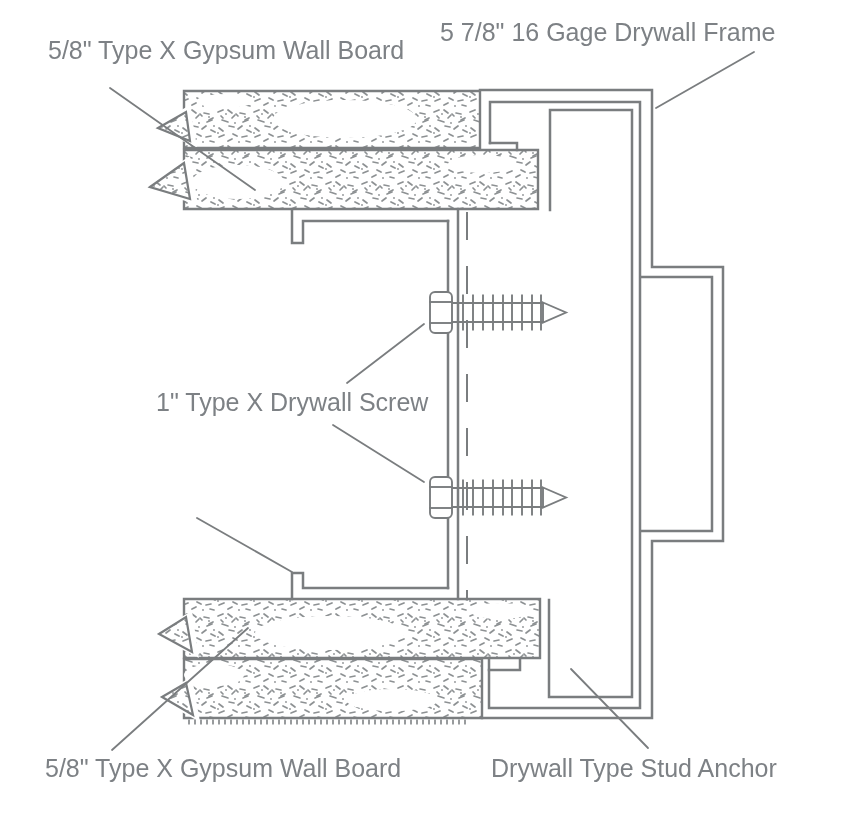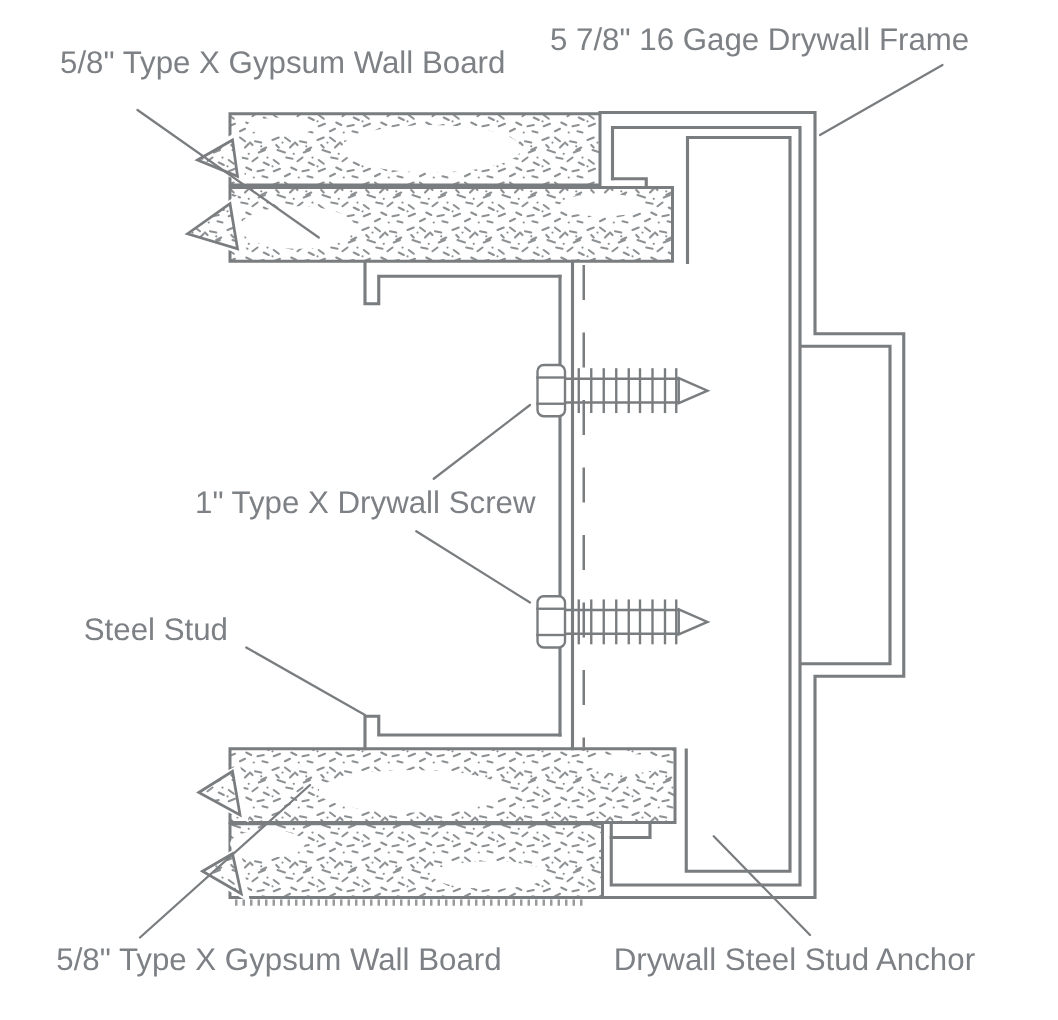--- a/index.html
+++ b/index.html
@@ -154,18 +154,17 @@
       <line class="ln-thin" x1="648" y1="748" x2="571" y2="669"></line>
     </g>
   </svg>
 
   <div class="callout" style="left:48px;top:36px">5/8" Type X Gypsum Wall Board</div>
 
   <div class="callout" style="left:440px;top:18px">5 7/8" 16 Gage Drywall Frame</div>
 
   <div class="callout" style="left:156px;top:388px">1" Type X Drywall Screw</div>
 
-  <div class="callout" style="left:67px;top:490px">Steel Stud</div>
 
   <div class="callout" style="left:45px;top:754px">5/8" Type X Gypsum Wall Board</div>
 
-  <div class="callout" style="left:491px;top:754px">Drywall Steel Stud Anchor</div>
+  <div class="callout" style="left:491px;top:754px">Drywall Type Stud Anchor</div>
 </div>
 
 </body></html>

